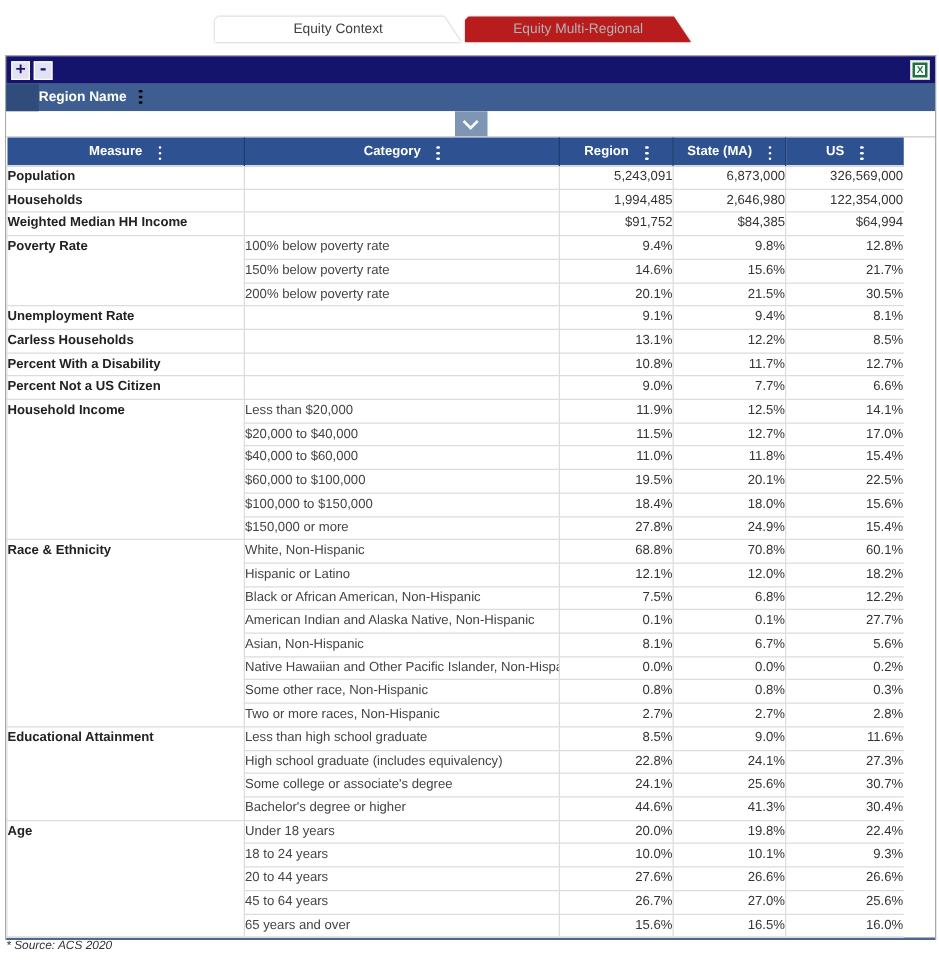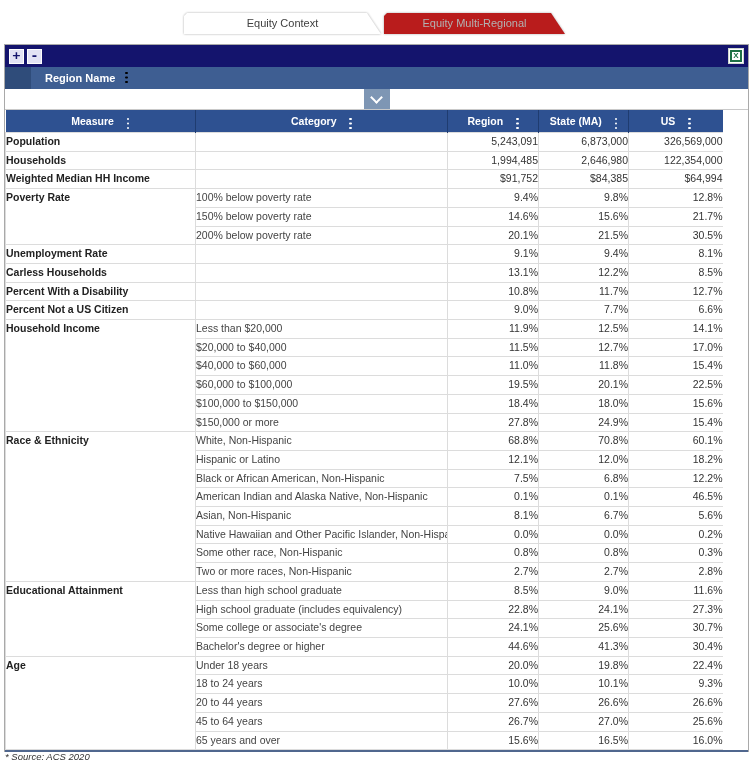--- a/index.html
+++ b/index.html
@@ -1,20 +1,20 @@
 <!DOCTYPE html>
 <html><head>
 <meta charset="utf-8">
 <style>
   html,body{margin:0;padding:0;background:#fff;}
   .page{position:relative;width:751px;height:783px;background:#fff;
         font-family:"Liberation Sans",sans-serif;overflow:hidden;}
 
   
-  .tabs{position:absolute;left:184px;top:13px;display:flex;}
+  .tabs{position:absolute;left:172px;top:13px;display:flex;}
   .tab-wrap{filter:drop-shadow(0 0 1px #ababab);}
   .tab{height:21px;line-height:21px;text-align:center;font-size:11px;
        clip-path:polygon(0 100%,0 3px,3px 0,calc(100% - 14px) 0,100% 100%);
        cursor:pointer;}
   .tab.active{width:197px;background:#fff;color:#404040;}
   .tab.inactive{width:181px;background:#b91c1c;color:#b2b2b2;margin-left:3px;}
 
   
   .panel{position:absolute;left:4px;top:44px;width:743px;
          border:1px solid #a9a9a9;border-bottom:none;background:#fff;}
@@ -27,21 +27,21 @@
           font-family:"DejaVu Sans Mono",monospace;}
   .tb-spacer{flex:1;}
   .excel-btn{width:16px;height:16px;background:#fff;border:1px solid #cfd8cf;
              box-sizing:border-box;cursor:pointer;display:flex;align-items:center;justify-content:center;}
   .excel-inner{width:12px;height:12px;border:2px solid #1e7145;box-sizing:border-box;
                color:#1e7145;font-weight:bold;font-size:8px;line-height:8px;text-align:center;}
 
   
   .region-header{height:22px;background:#3e5e92;display:flex;align-items:center;}
   .rh-expander{width:26px;height:22px;background:#2f4c7a;flex:none;}
-  .rh-label{color:#fff;font-weight:bold;font-size:11px;padding-left:14px;text-align:center;}
+  .rh-label{color:#fff;font-weight:bold;font-size:11px;text-align:center;}
   .region-row{height:20px;display:flex;align-items:center;border-bottom:1px solid #c9c9c9;background:#fff;flex-direction:column;}
   .rr-expander{width:26px;height:20px;background:#7e96b4;flex:none;display:flex;
                align-items:flex-start;justify-content:center;cursor:pointer;}
   .chev{width:7px;height:7px;border-left:2px solid #fff;border-bottom:2px solid #fff;
         transform:rotate(-45deg);margin-top:4px;}
   .rr-label{color:#333;font-size:10.5px;padding-left:14px;}
 
   
   .vdots{width:2.5px;height:2.5px;border-radius:50%;background:currentColor;
          box-shadow:0 4.5px 0 currentColor,0 9px 0 currentColor;display:inline-block;
@@ -258,21 +258,21 @@
             <tr>
               <td class="c-category">Black or African American, Non-Hispanic</td>
               <td class="c-val">7.5%</td>
               <td class="c-val">6.8%</td>
               <td class="c-val">12.2%</td>
             </tr>
             <tr>
               <td class="c-category">American Indian and Alaska Native, Non-Hispanic</td>
               <td class="c-val">0.1%</td>
               <td class="c-val">0.1%</td>
-              <td class="c-val">46.5%</td>
+              <td class="c-val">27.7%</td>
             </tr>
             <tr>
               <td class="c-category">Asian, Non-Hispanic</td>
               <td class="c-val">8.1%</td>
               <td class="c-val">6.7%</td>
               <td class="c-val">5.6%</td>
             </tr>
             <tr>
               <td class="c-category">Native Hawaiian and Other Pacific Islander, Non-Hispanic</td>
               <td class="c-val">0.0%</td>

